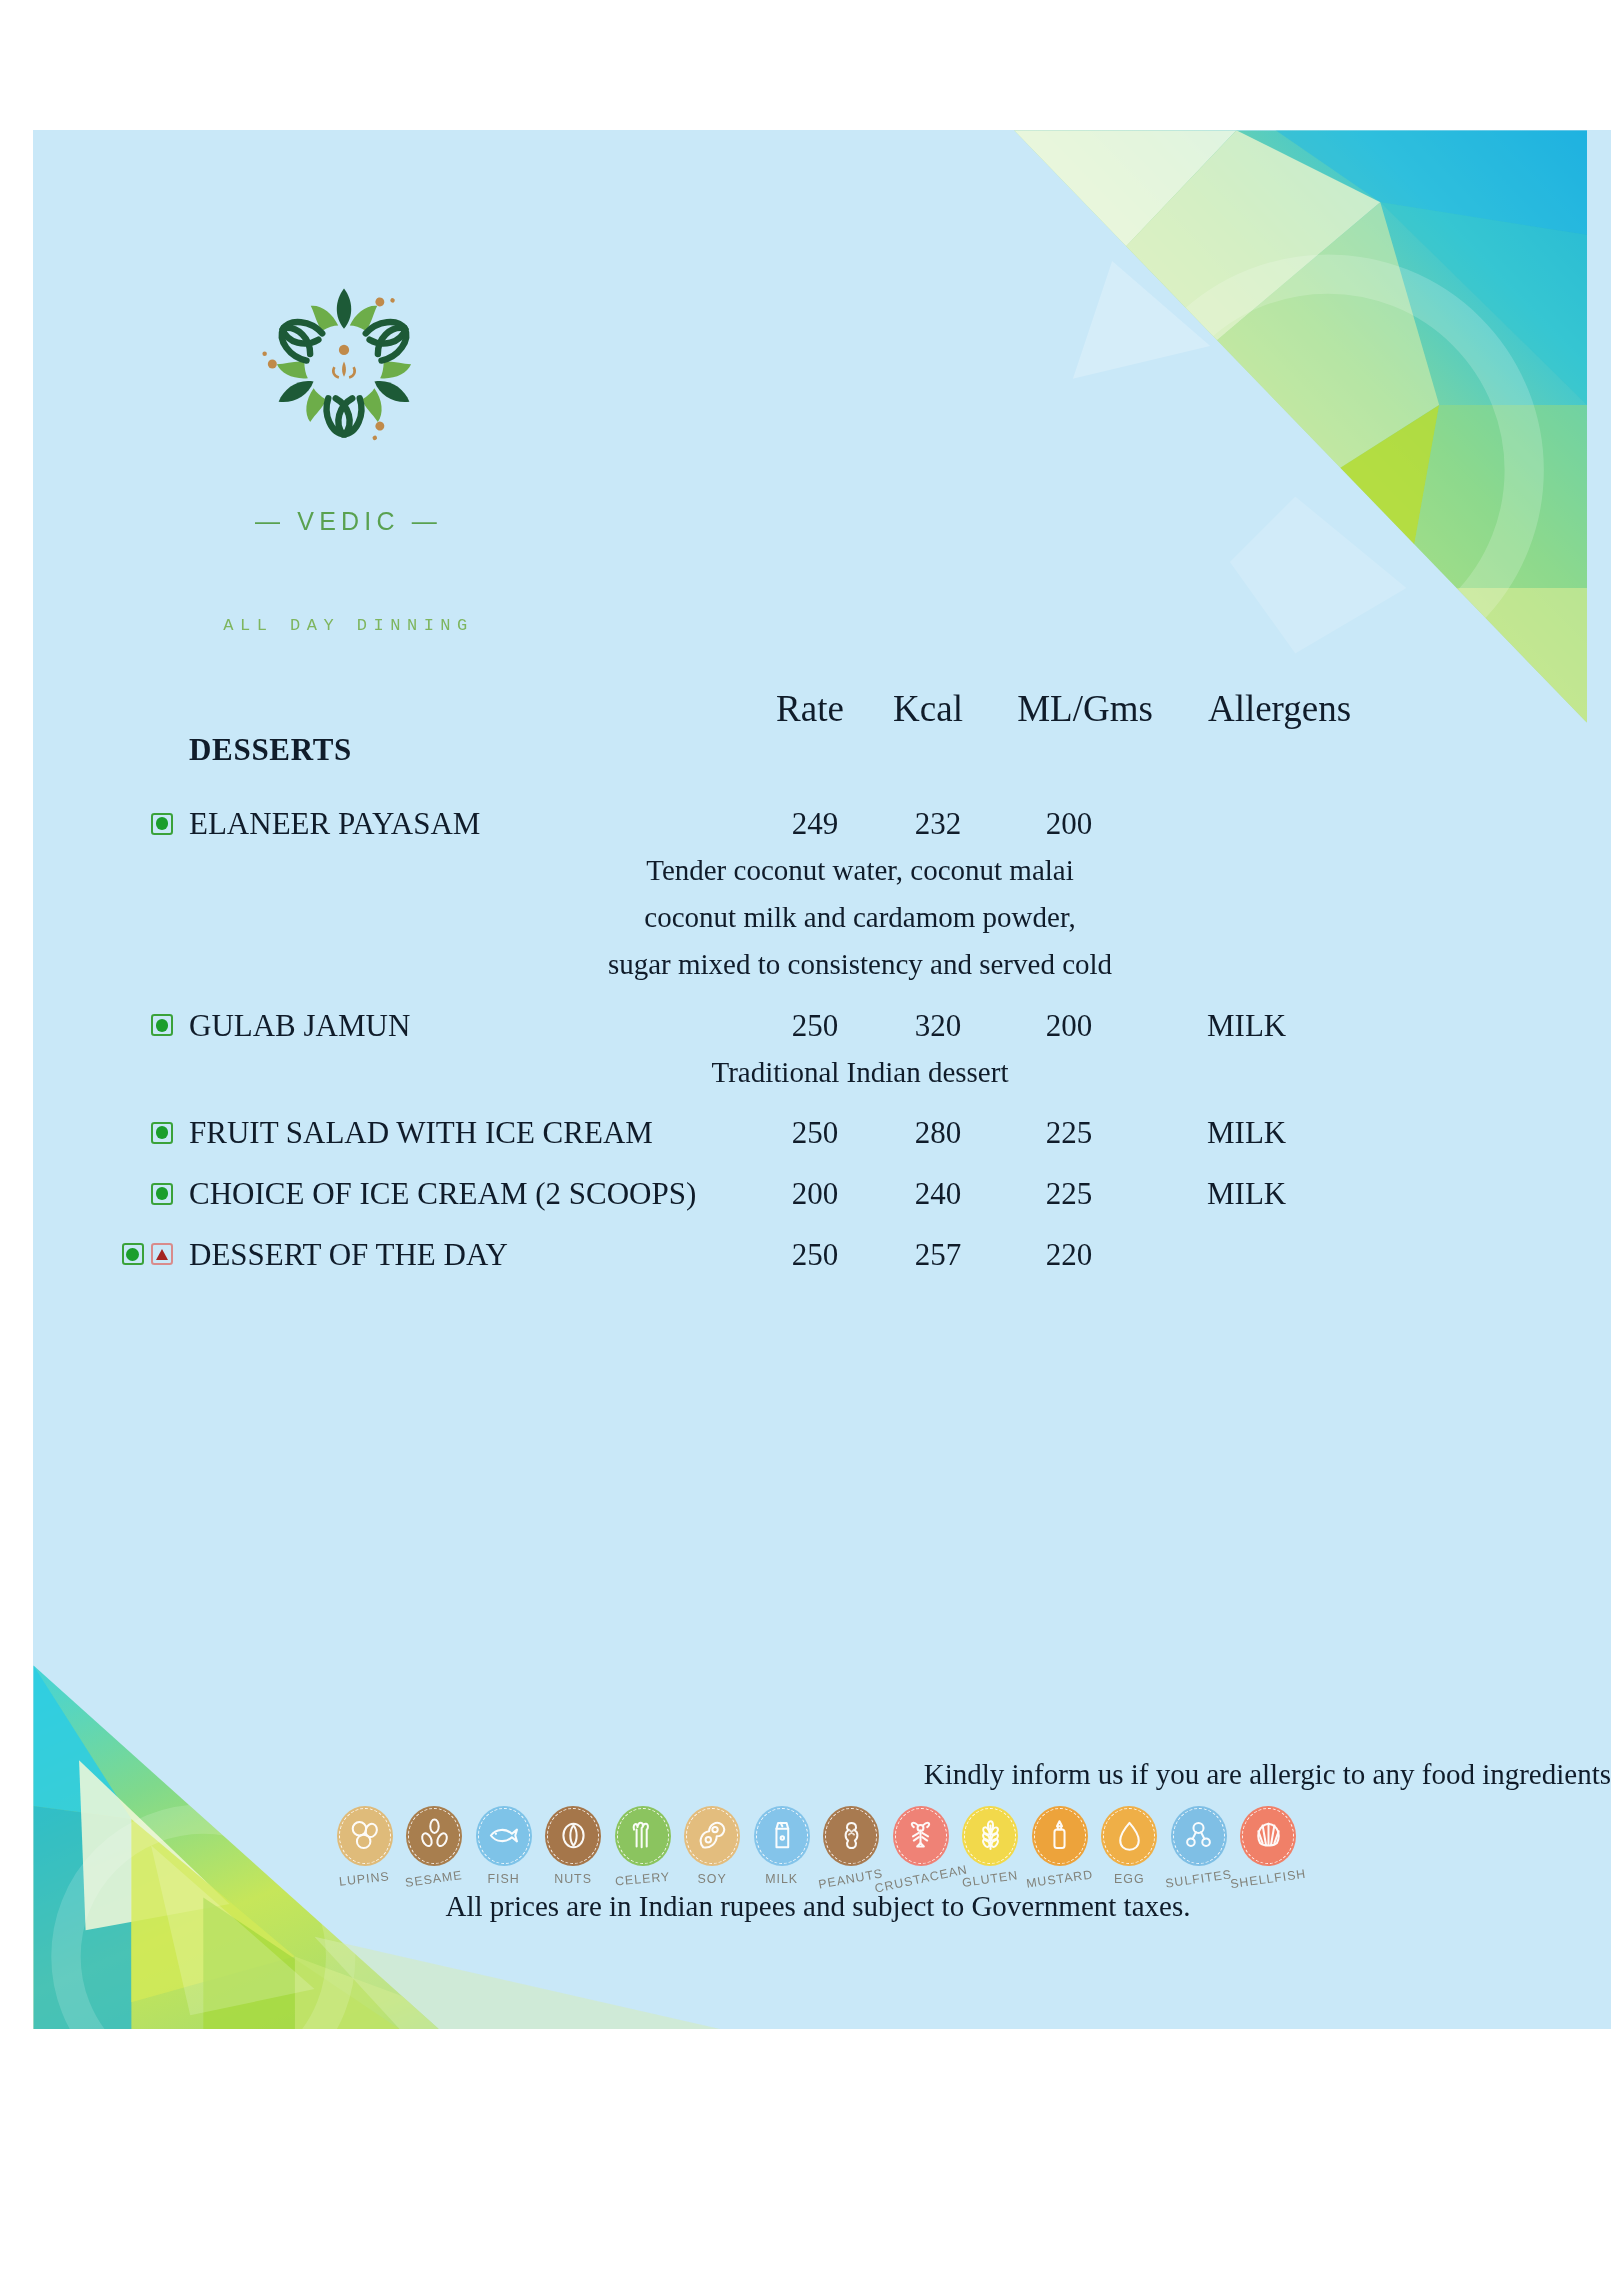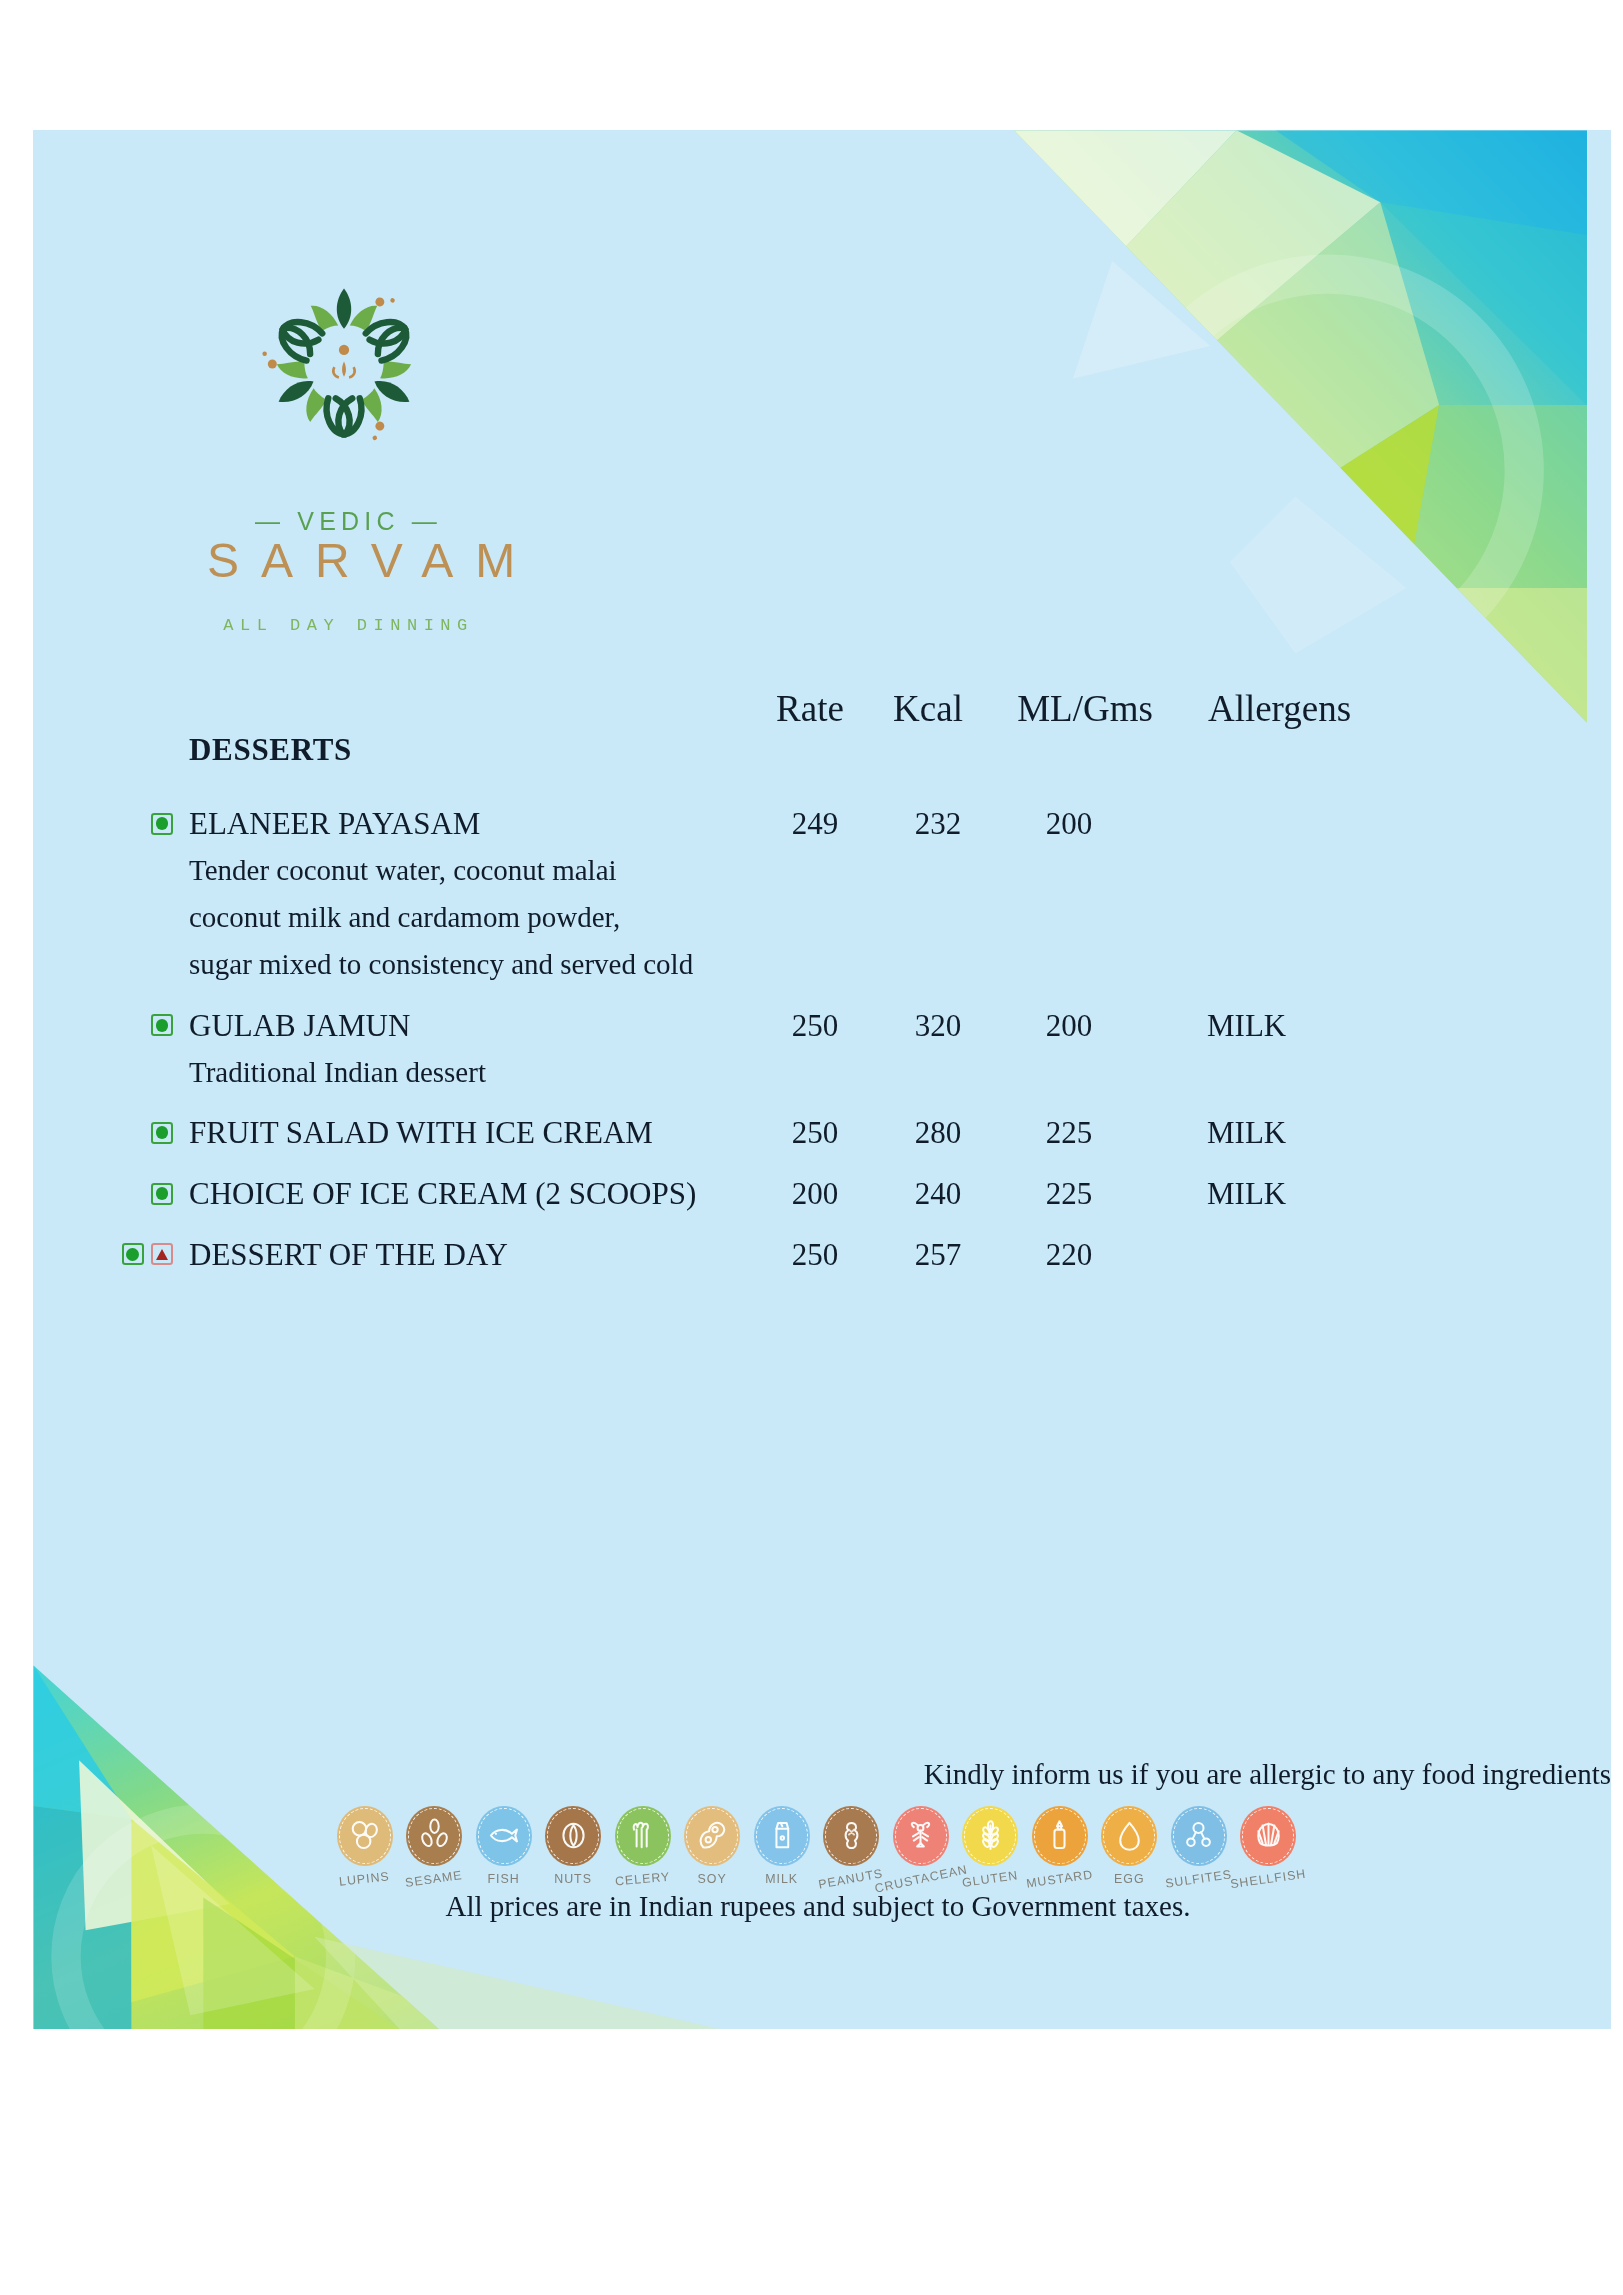--- a/index.html
+++ b/index.html
@@ -31,21 +31,21 @@
   .mark.veg::after{content:"";position:absolute;inset:2.6px;background:#1b9e2c;border-radius:50%;}
   .mark.nonveg{border:2px solid #d98b8b;}
   .mark.nonveg::after{content:"";position:absolute;left:2.6px;top:3.3px;width:0;height:0;
       border-left:6.5px solid transparent;border-right:6.5px solid transparent;border-bottom:11.8px solid #a32421;}
   .title{padding-left:84px;white-space:nowrap;}
   .num{position:absolute;top:0;width:118px;text-align:center;}
   .n-rate{left:651px;}
   .n-kcal{left:774px;}
   .n-ml{left:905px;}
   .n-alg{left:1102px;width:216px;text-align:left;}
-  .desc{padding-left:84px;font-size:29px;line-height:47px;white-space:pre-line;}
+  .desc{padding-left:84px;font-size:29px;line-height:47px;white-space:pre-line;text-align:center;}
   
   .allergy-note{position:absolute;left:0;top:1628px;width:1578px;text-align:right;font-size:29px;}
   .price-note{position:absolute;left:0;top:1760px;width:1570px;text-align:center;font-size:29px;}
   .strip{position:absolute;left:300px;top:1676px;width:967px;display:flex;justify-content:space-between;}
   .cell{width:63px;display:flex;flex-direction:column;align-items:center;}
   .bubble{position:relative;width:56px;height:60px;border-radius:50%;display:flex;align-items:center;justify-content:center;}
   .bubble .dashring{position:absolute;inset:2px;border:1.3px dashed rgba(255,255,255,0.9);border-radius:50%;}
   .bubble svg{width:37px;height:37px;stroke:#ffffff;fill:none;stroke-width:2.4;
               stroke-linecap:round;stroke-linejoin:round;opacity:.95;position:relative;}
   .alabel{margin-top:5.9px;font-family:"Liberation Sans", sans-serif;font-size:12.4px;letter-spacing:1px;
@@ -139,21 +139,20 @@
             <circle cx="0" cy="-112" r="7"></circle>
             <circle cx="16" cy="-124" r="3.5"></circle>
           </g>
         <g transform="rotate(270)">
             <circle cx="0" cy="-112" r="7"></circle>
             <circle cx="16" cy="-124" r="3.5"></circle>
           </g>
       </g>
     </svg>
     <div class="logo-pre">— VEDIC —</div>
-    <div class="logo-title">SARVAM</div>
     <div class="logo-tag">ALL DAY DINNING</div>
 
     <div class="colheads">
       <span class="h-rate">Rate</span>
       <span class="h-kcal">Kcal</span>
       <span class="h-ml">ML/Gms</span>
       <span class="h-alg">Allergens</span>
     </div>
 
     <div class="section-title">DESSERTS</div>

